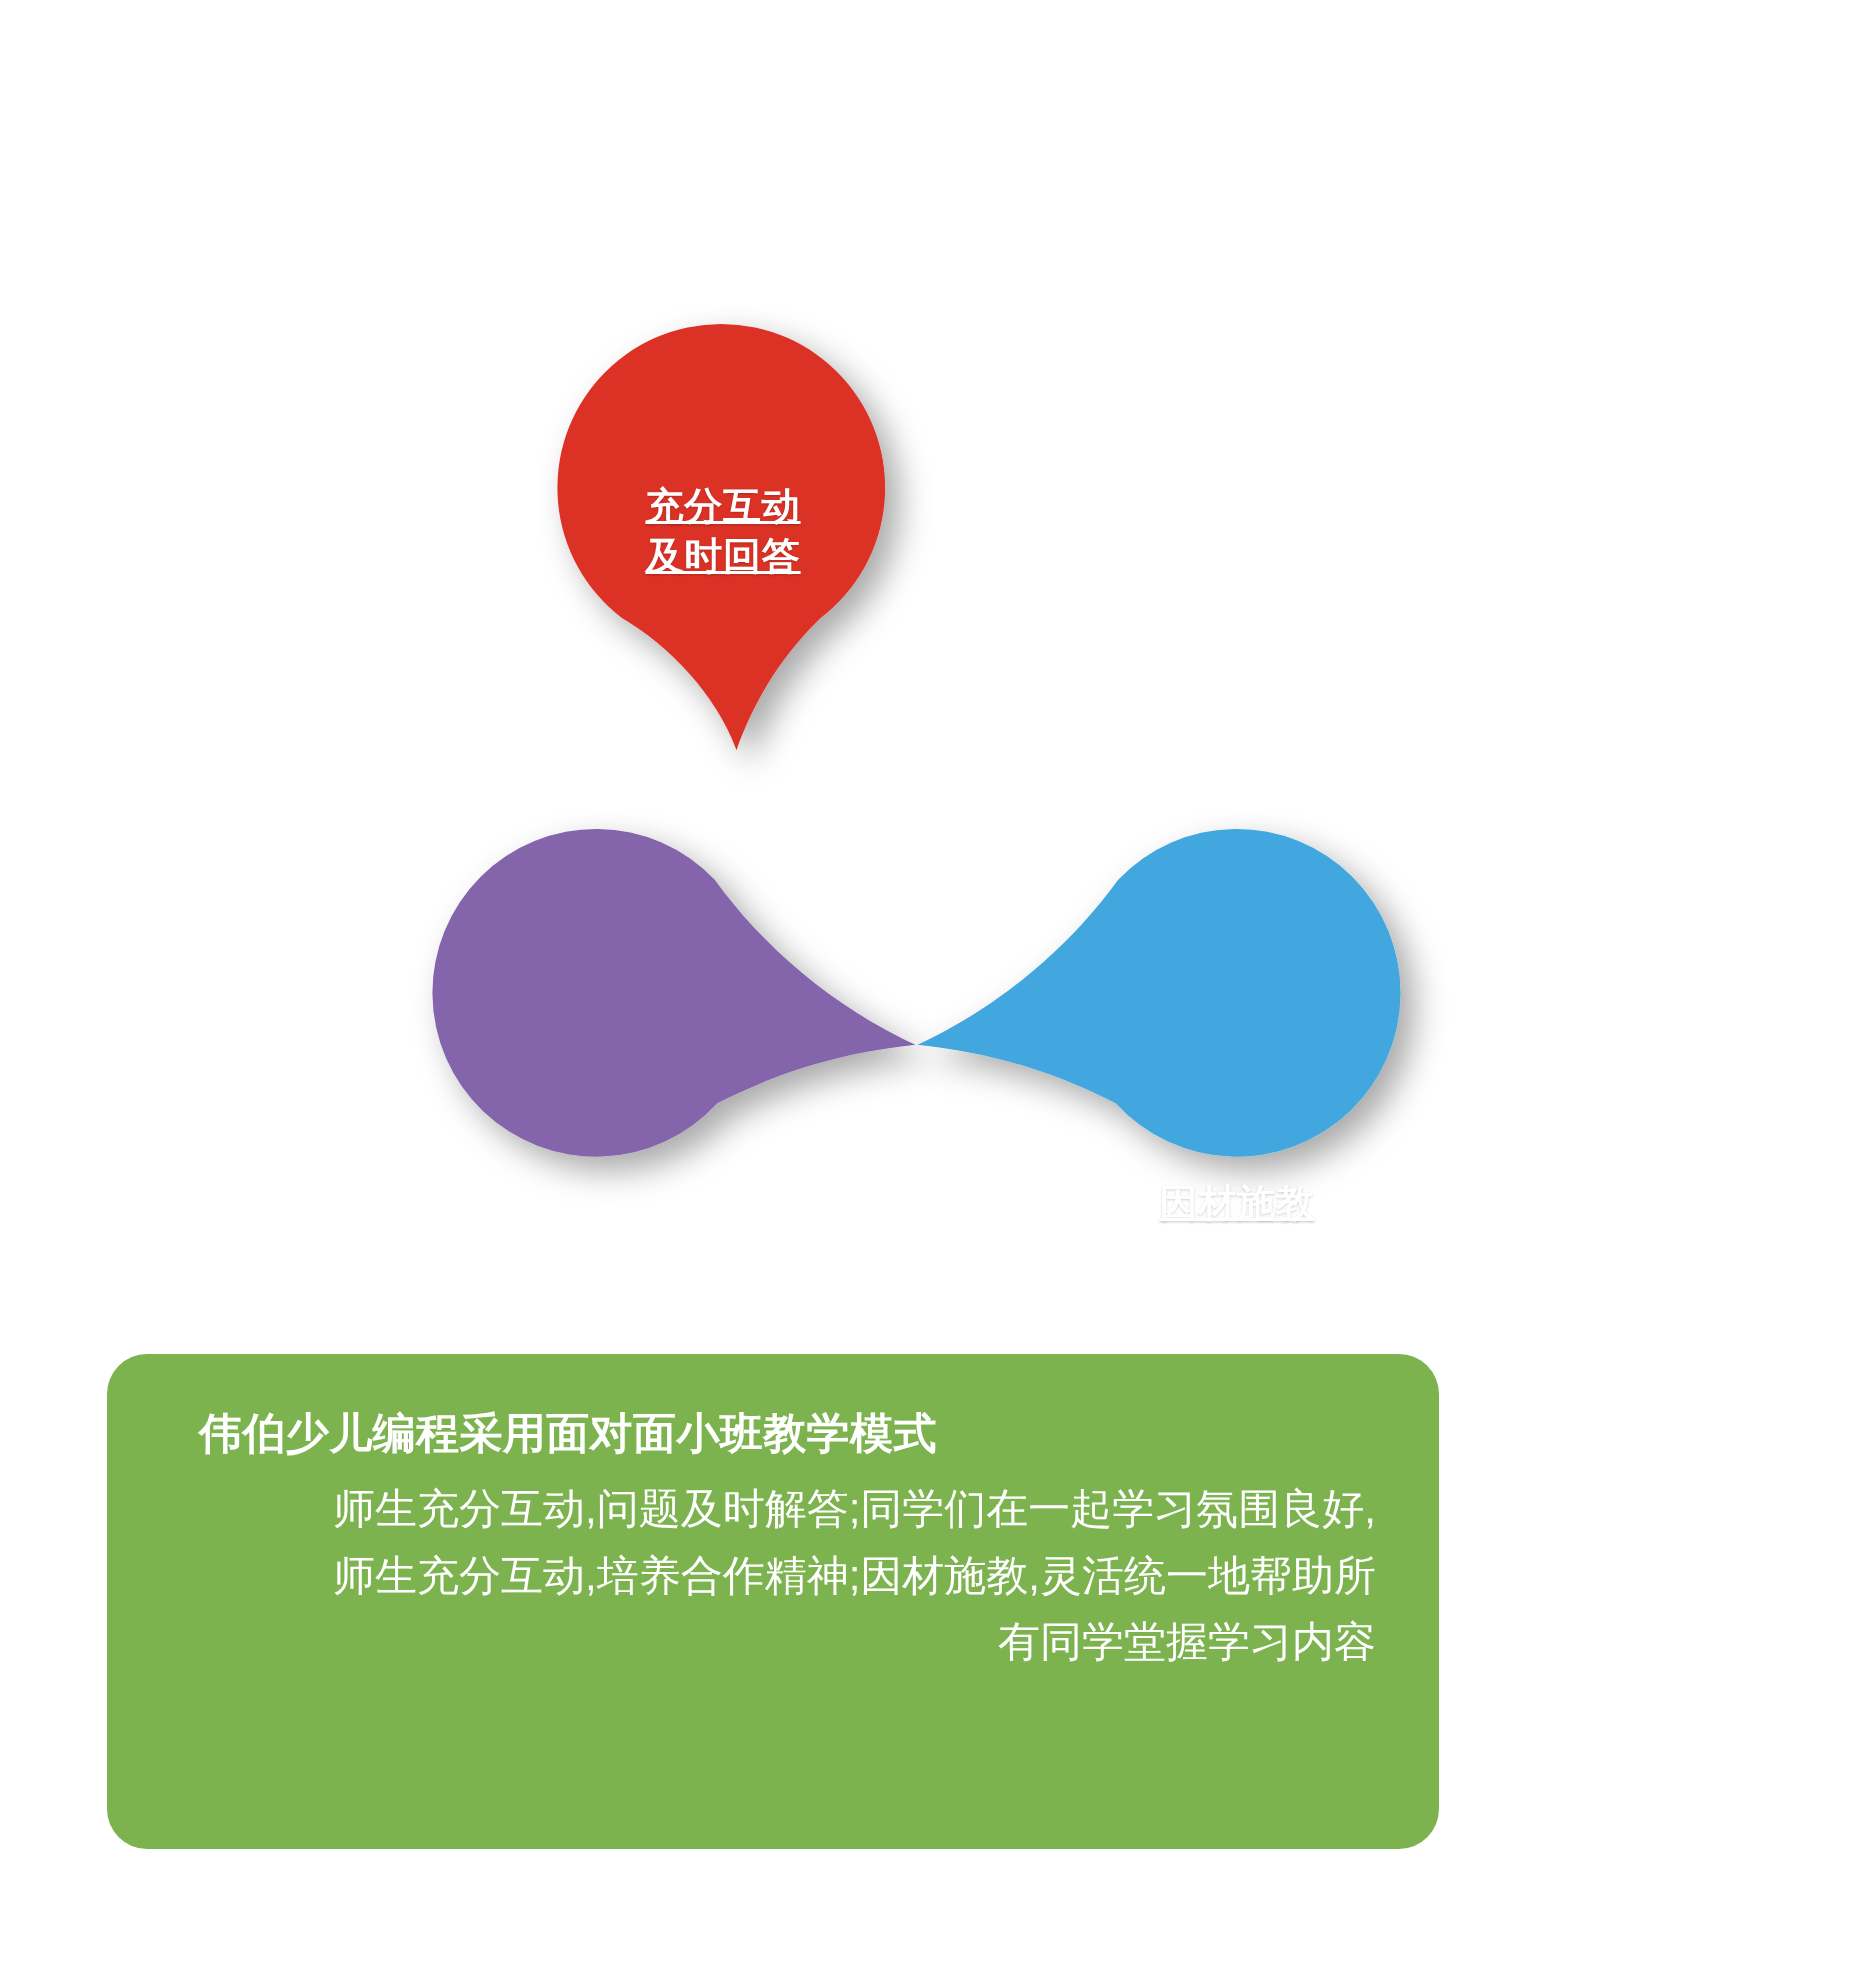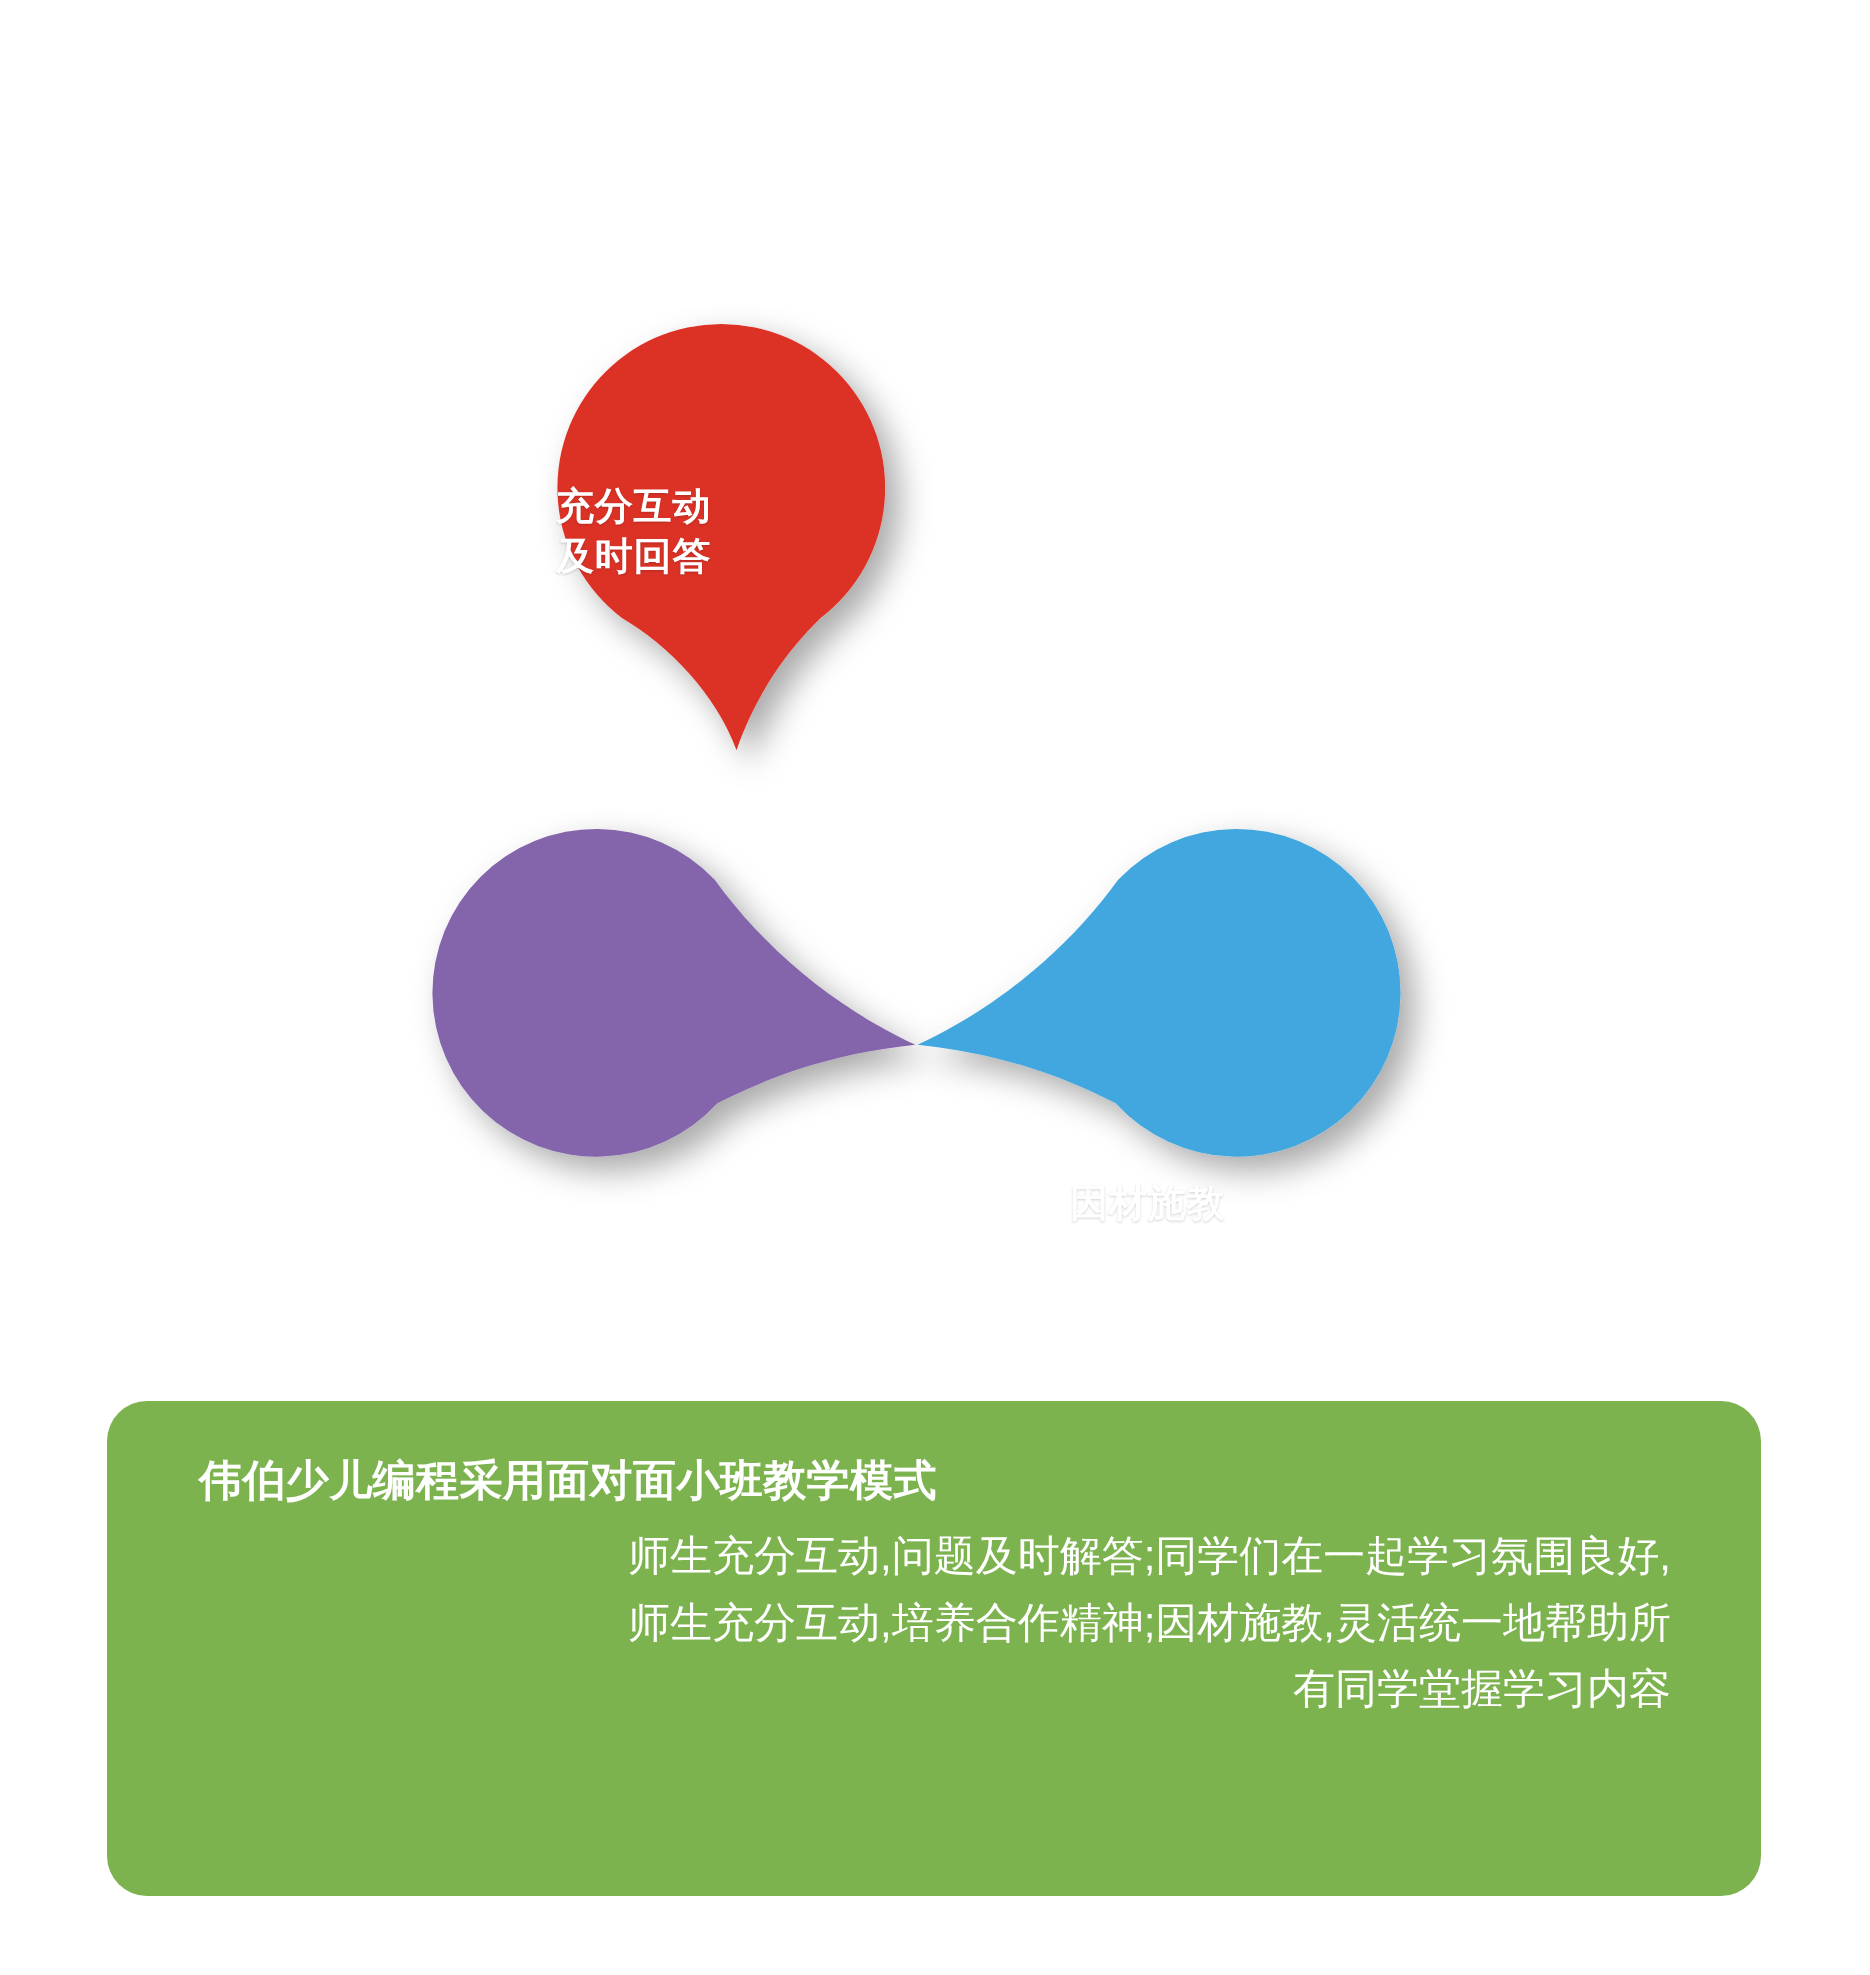--- a/index.html
+++ b/index.html
@@ -23,45 +23,46 @@
   }
   .petal-svg {
     position: absolute;
     left: 0; top: 0;
     width: 1871px;
     height: 1975px;
     pointer-events: none;
   }
   .petal-label {
     position: absolute;
-    text-align: left;
+    text-align: center;
     color: #ffffff;
     font-weight: bold;
     font-size: 38px;
     line-height: 1.32;
     letter-spacing: 0.8px;
     white-space: nowrap;
     text-shadow: 0 1.3px 2.5px rgba(0,0,0,0.18);
+    text-decoration: underline;
   }
   .petal-label .ln { display: block; }
 
   #label-red   { left: 556px; top: 481px; width: 334px; }
   #label-purple{ left: 426px; top: 1178px; width: 334px; }
   #label-blue  { left: 1070px; top: 1178px; width: 334px; }
 
   #green-card {
     position: absolute;
     left: 107px;
-    top: 1401px;
-    width: 1654px;
+    top: 1354px;
+    width: 1332px;
     height: 495px;
     background: #7cb34f;
     border-radius: 40px;
     box-sizing: border-box;
-    padding: 54px 90px 0 92px;
+    padding: 54px 63px 0 92px;
   }
   #green-headline {
     color: #ffffff;
     font-weight: bold;
     font-size: 43px;
     line-height: 1.18;
     letter-spacing: 0.4px;
     margin: 0 0 17.6px 0;
   }
   #green-body {

